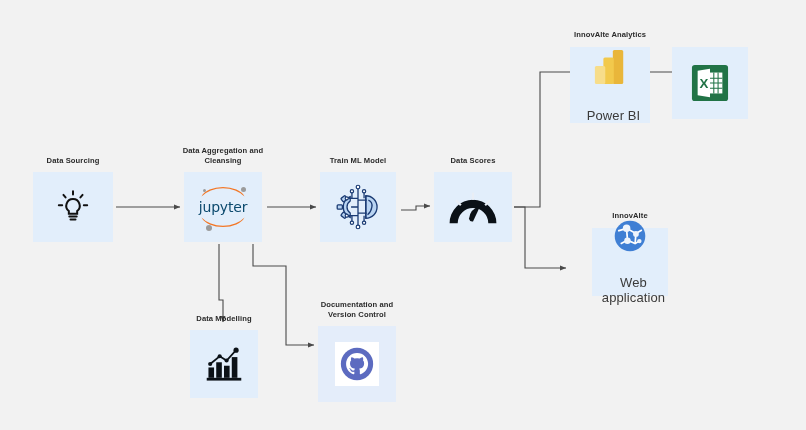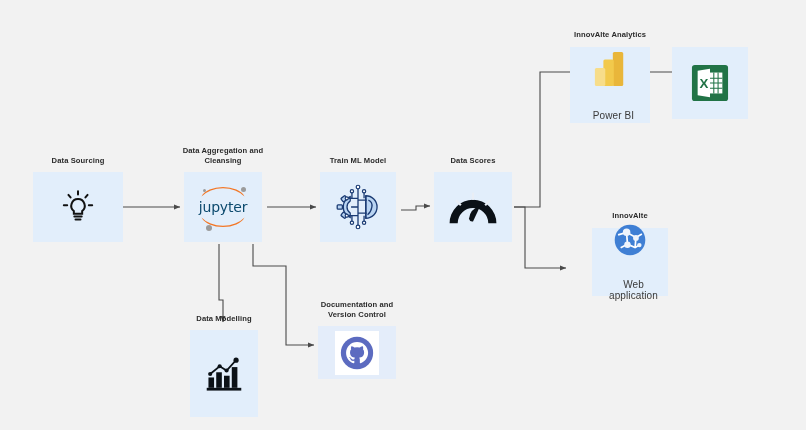--- a/index.html
+++ b/index.html
@@ -57,38 +57,38 @@
     align-items: center;
     justify-content: center;
   }
   .node-box.tinted { background: #e4edfa; }
   .icon-wrap {
     display: flex;
     align-items: center;
     justify-content: center;
   }
   .sub-caption {
-    font-size: 10px;
+    font-size: 13px;
     color: #3a3a3a;
     margin-top: 22px;
     text-align: center;
     letter-spacing: .1px;
     padding-left: 7px;
   }
 
   
-  #n-source      { left: 33px;  top: 172px; width: 90px;  height: 70px; }
+  #n-source      { left: 33px;  top: 172px; width: 80px;  height: 70px; }
   #n-jupyter     { left: 184px; top: 172px; width: 78px;  height: 70px; }
   #n-train       { left: 320px; top: 172px; width: 76px;  height: 70px; }
   #n-scores      { left: 434px; top: 172px; width: 78px;  height: 70px; }
   #n-powerbi     { left: 570px; top: 47px;  width: 80px;  height: 76px; }
   #n-excel       { left: 672px; top: 47px;  width: 76px;  height: 72px; }
   #n-web         { left: 592px; top: 228px; width: 76px;  height: 68px; text-decoration: underline; }
-  #n-modelling   { left: 190px; top: 330px; width: 68px;  height: 87px; }
-  #n-github      { left: 318px; top: 326px; width: 78px;  height: 53px; }
+  #n-modelling   { left: 190px; top: 330px; width: 68px;  height: 68px; }
+  #n-github      { left: 318px; top: 326px; width: 78px;  height: 76px; }
 
   #n-powerbi .node-label,
   #n-excel .node-label,
   #n-web .node-label { margin-bottom: 7px; }
 
   
   .jupyter {
     position: relative;
     width: 56px; height: 50px;
   }

